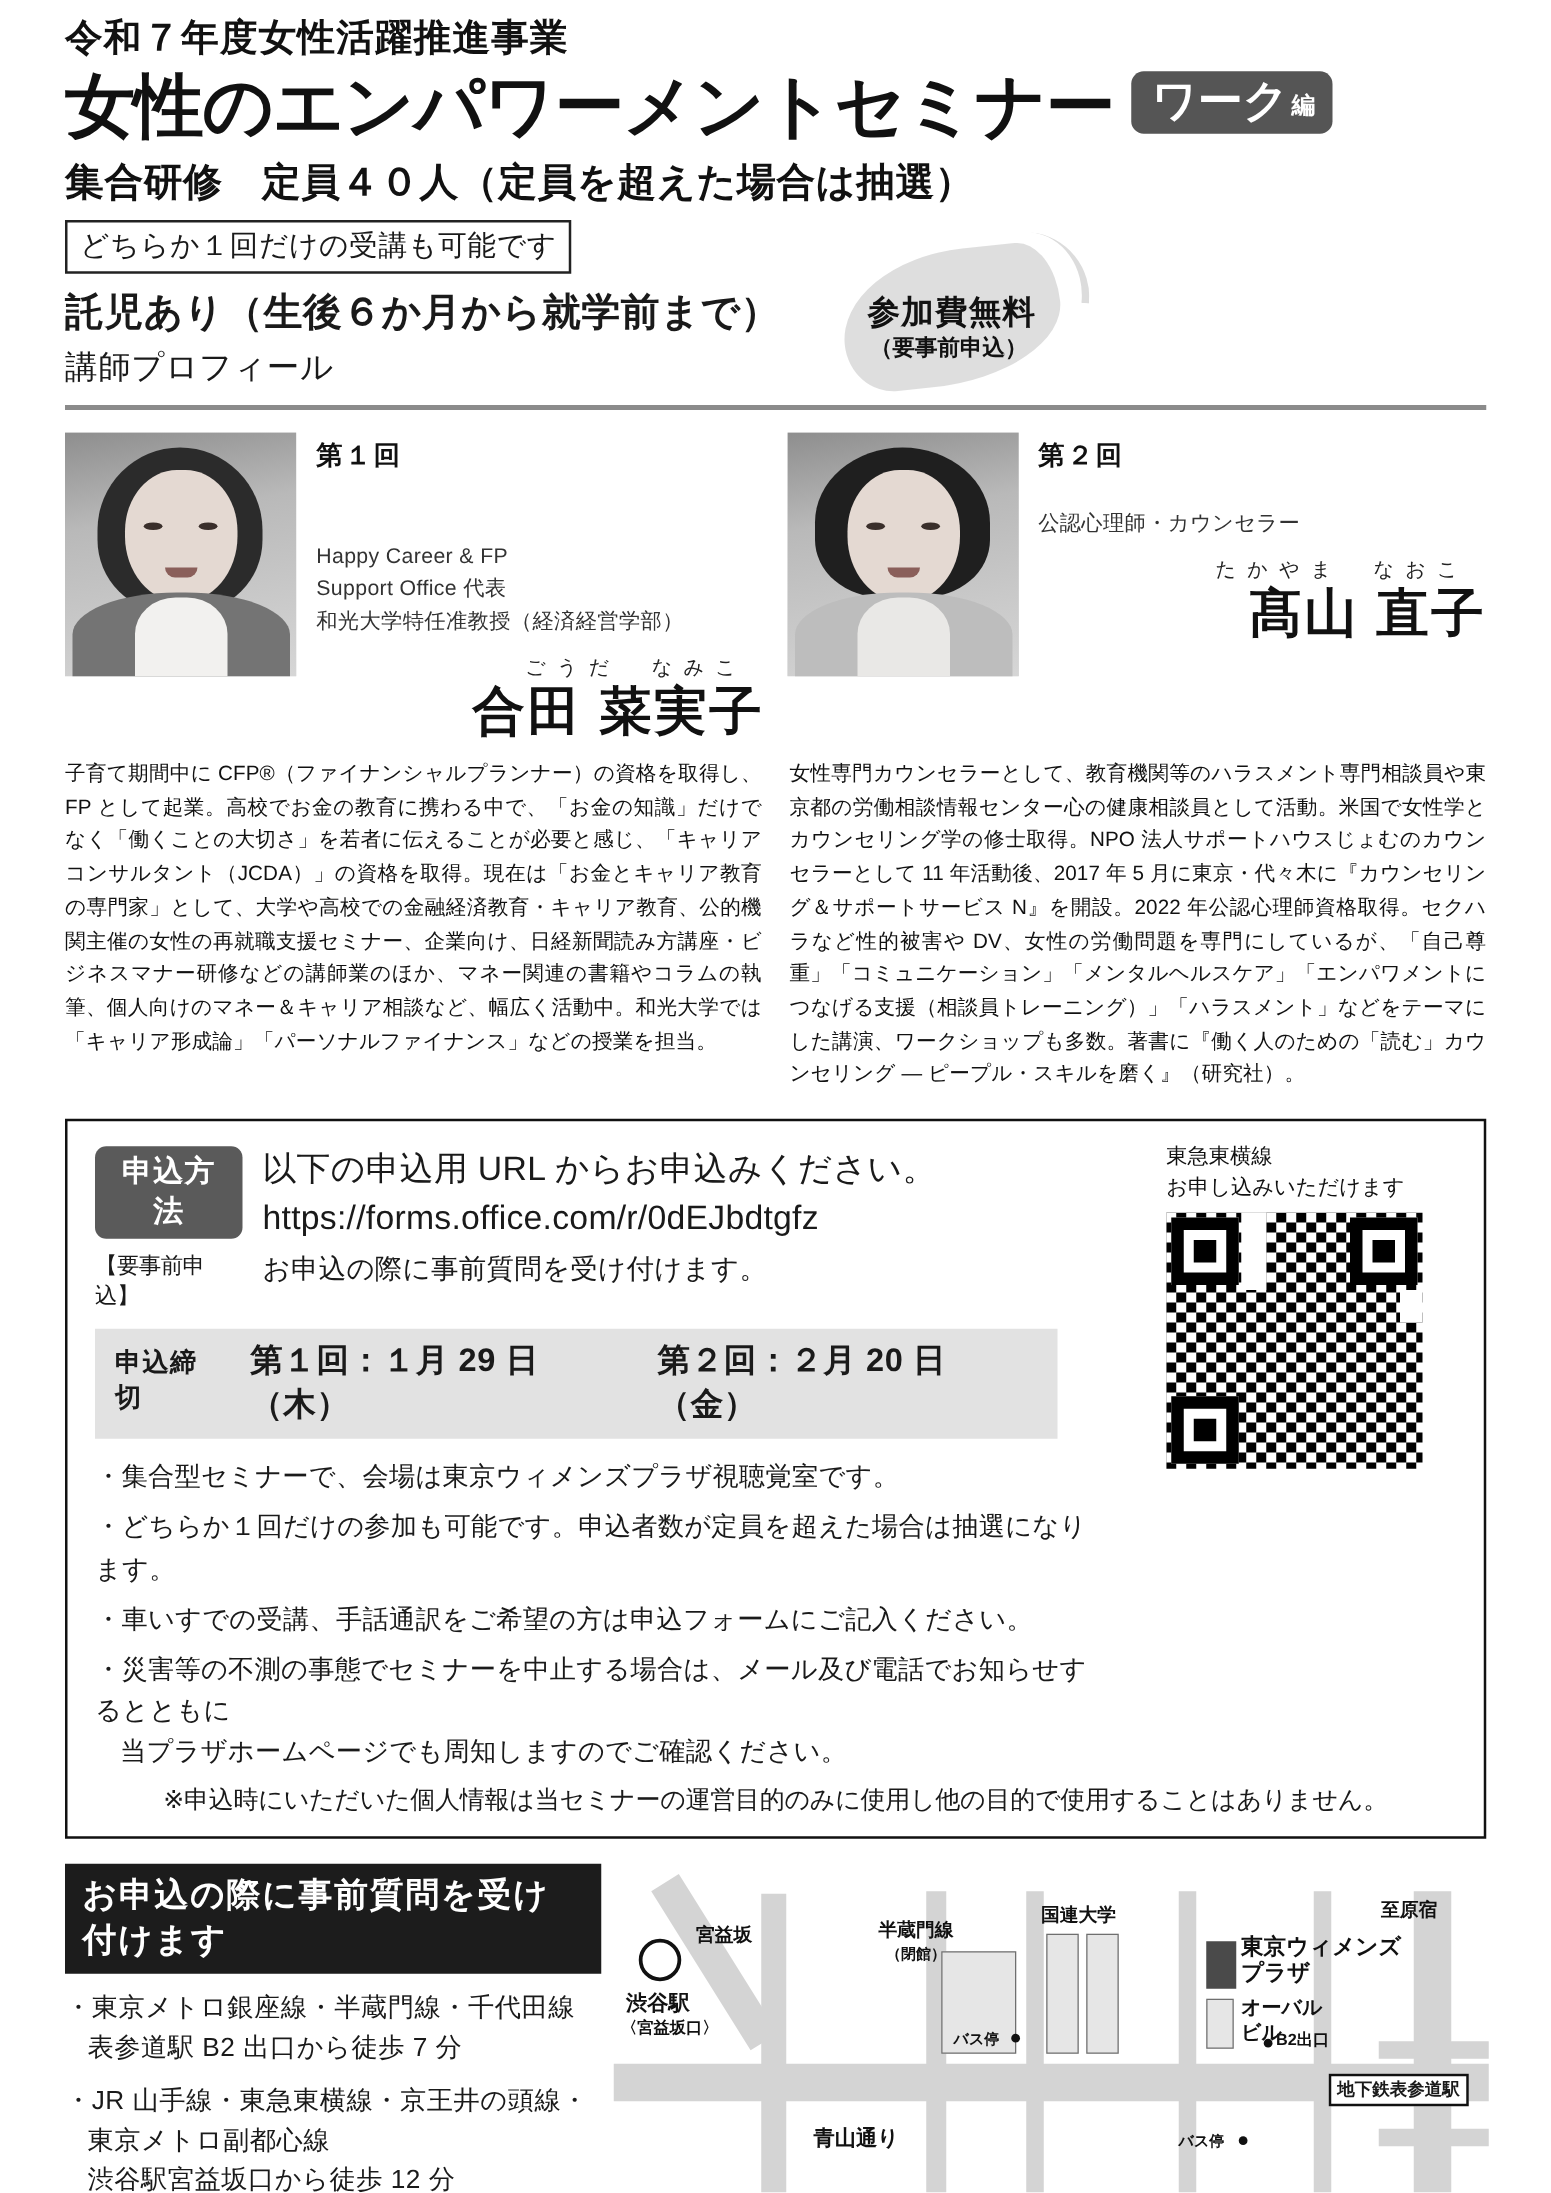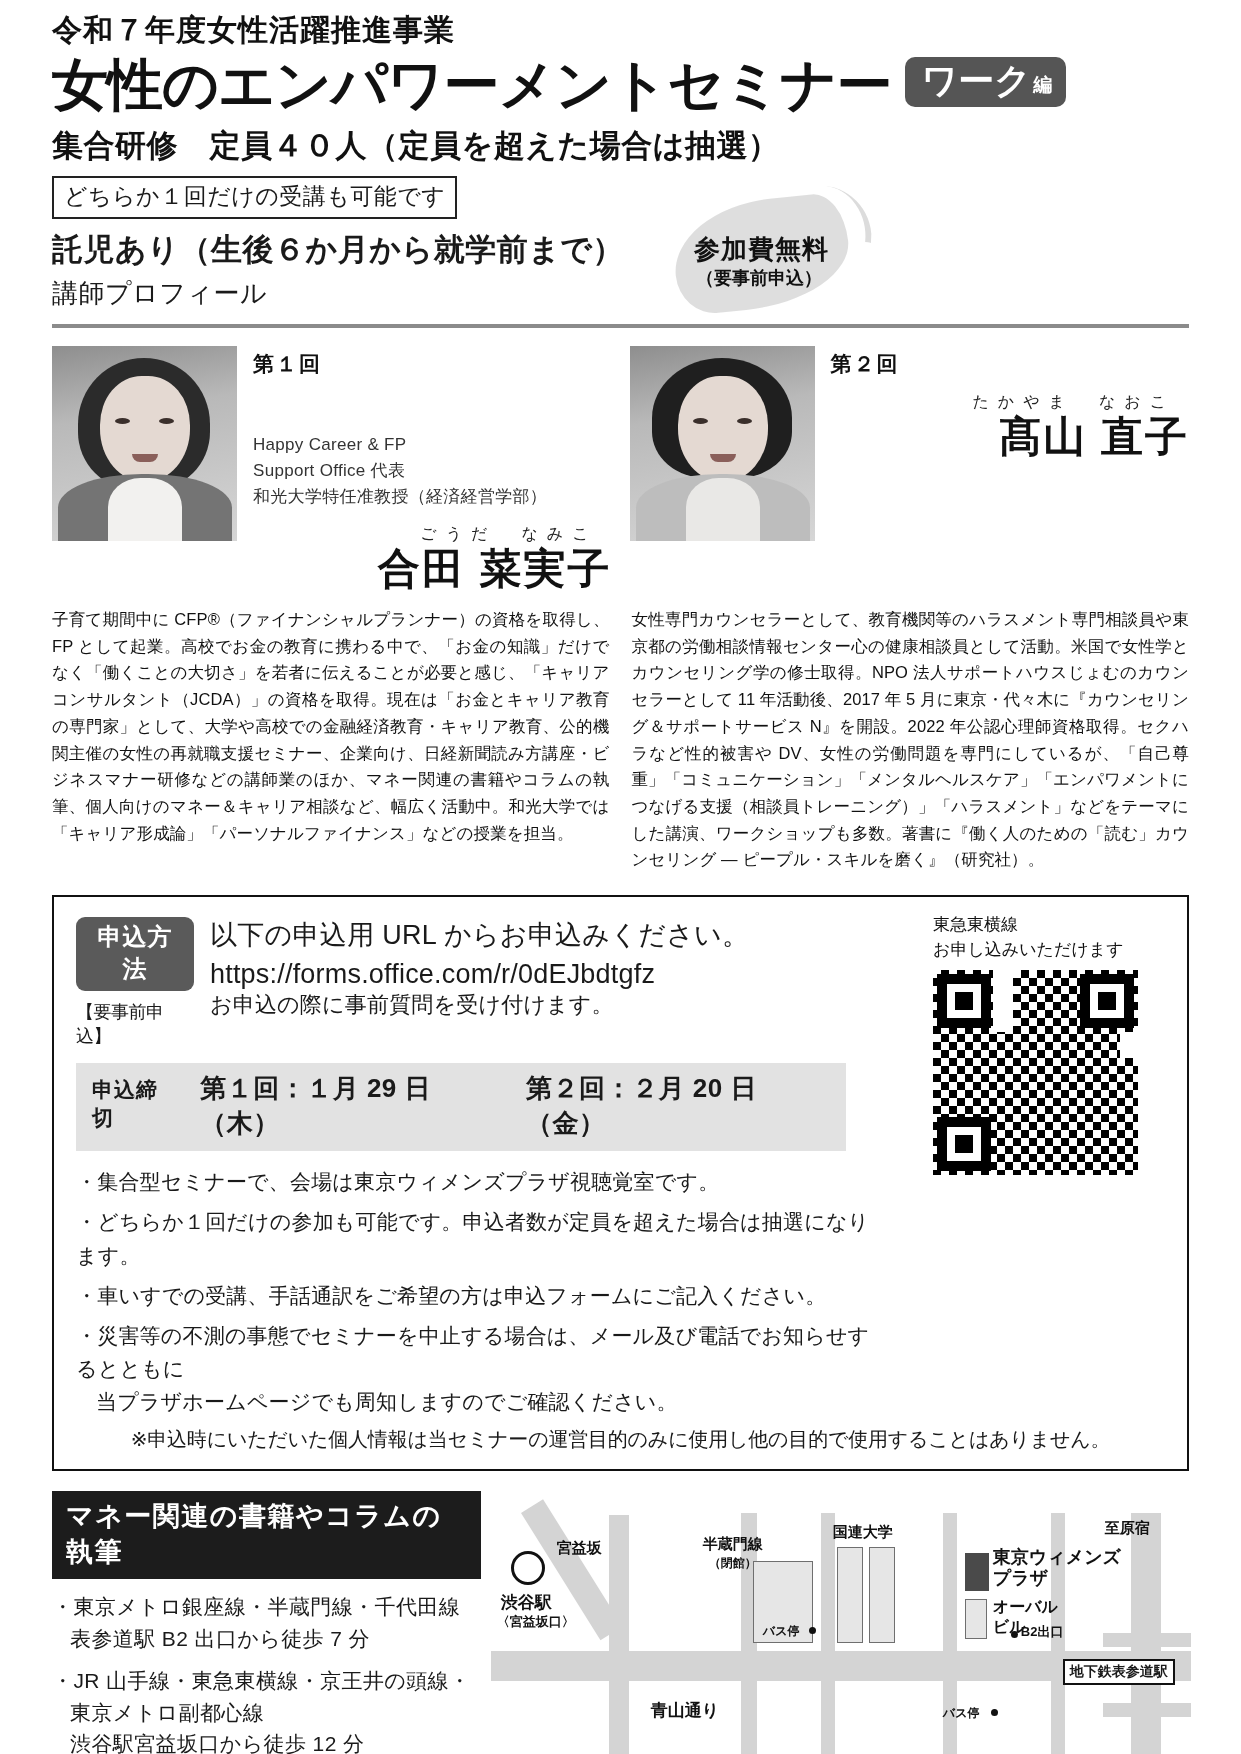--- a/index.html
+++ b/index.html
@@ -241,21 +241,21 @@
     font-size: 24px;
     font-weight: 700;
     padding: 4px 10px 6px;
     text-align: center;
     letter-spacing: 1px;
   }
   .prereq { font-size: 18px; margin-top: 9px; letter-spacing: -.5px; }
   .apply-right { flex: 1 1 auto; padding-top: 2px; }
   .apply-line1 { font-size: 27px; font-weight: 500; letter-spacing: .3px; }
   .apply-url { font-size: 27px; font-weight: 500; margin-top: 6px; letter-spacing: .2px; }
-  .apply-line3 { font-size: 22px; margin-top: 0; letter-spacing: .2px; }
+  .apply-line3 { font-size: 22px; margin-top: 10px; letter-spacing: .2px; }
 
   .deadline-row {
     display: flex;
     align-items: baseline;
     gap: 22px;
     background: #e2e2e2;
     margin-top: 15px;
     padding: 8px 16px 10px;
     width: 770px;
   }
@@ -386,20 +386,21 @@
           <div class="hair"></div>
           <div class="face"></div>
         <div class="eye l"></div>
           <div class="eye r"></div>
           <div class="mouth"></div>
         <div class="body"></div>
           <div class="blouse"></div>
       </div>
       <div class="sp-meta">
         <div class="kai">第２回</div>
+        <div class="role" style="white-space:pre-line">公認心理師・カウンセラー</div>
         <div class="name-block">
           <div class="furigana">たかやま　なおこ</div>
           <div class="name">髙山 直子</div>
         </div>
       </div>
     </div>
   </div>
 
   <div class="bios">
     <div class="bio">子育て期間中に CFP®（ファイナンシャルプランナー）の資格を取得し、FP として起業。高校でお金の教育に携わる中で、「お金の知識」だけでなく「働くことの大切さ」を若者に伝えることが必要と感じ、「キャリアコンサルタント（JCDA）」の資格を取得。現在は「お金とキャリア教育の専門家」として、大学や高校での金融経済教育・キャリア教育、公的機関主催の女性の再就職支援セミナー、企業向け、日経新聞読み方講座・ビジネスマナー研修などの講師業のほか、マネー関連の書籍やコラムの執筆、個人向けのマネー＆キャリア相談など、幅広く活動中。和光大学では「キャリア形成論」「パーソナルファイナンス」などの授業を担当。</div>
@@ -444,21 +445,21 @@
           <span class="qz b"></span>
         <span class="fp tl"></span>
         <span class="fp tr"></span>
         <span class="fp bl"></span>
       </div>
     </div>
   </div>
 
   <div class="access-wrap">
     <div class="access-left">
-      <div class="access-title">マネー関連の書籍やコラムの執筆</div>
+      <div class="access-title">お申込の際に事前質問を受け付けます</div>
       <ul class="access-list">
         <li>
           <span>・東京メトロ銀座線・半蔵門線・千代田線</span>
           <span class="cont" style="white-space:pre-line">表参道駅 B2 出口から徒歩 7 分</span>
         </li>
         <li>
           <span>・JR 山手線・東急東横線・京王井の頭線・</span>
           <span class="cont" style="white-space:pre-line">東京メトロ副都心線
 渋谷駅宮益坂口から徒歩 12 分</span>
         </li>

